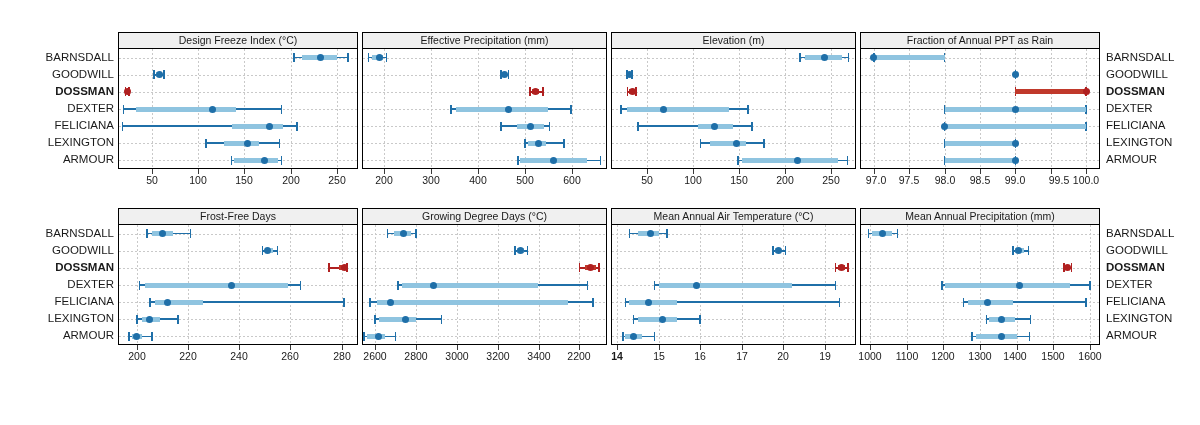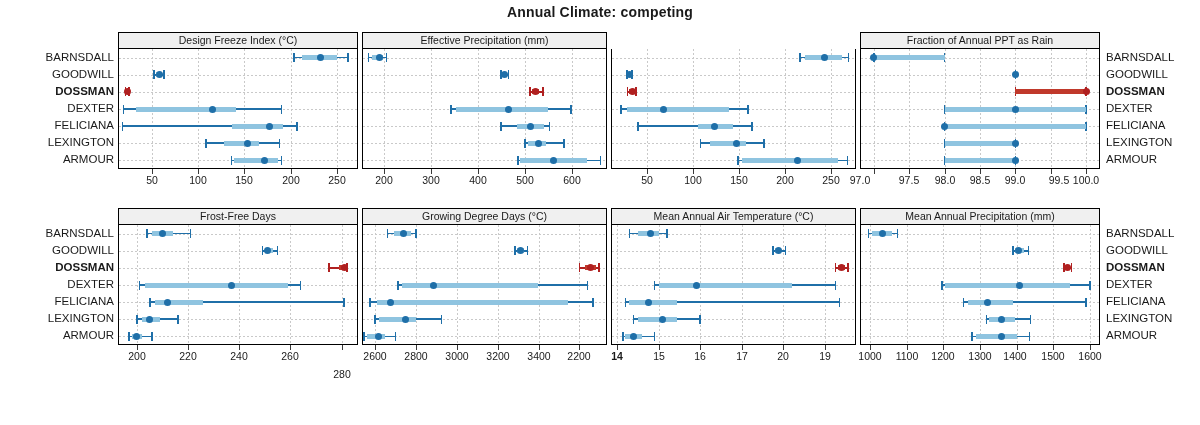--- a/index.html
+++ b/index.html
@@ -54,21 +54,20 @@
   .axis{position:absolute;left:0;right:0;height:20px;}
   .tick{position:absolute;top:0;width:1px;height:5px;background:#3a3a3a;}
   .ticklabel{position:absolute;top:6px;font-size:10.5px;transform:translateX(-50%);
     white-space:nowrap;line-height:1;}
 </style>
 </head>
 <body>
 
 <div id="root">
 
-  <div class="chart-title">Annual Climate: competing</div>
 
   <div class="band" id="band0" style="left: 0px; top: 0px; width: 1200px; height: 425px;"></div>
   <div class="band" id="band1" style="left: 0px; top: 0px; width: 1200px; height: 425px;"></div>
 
 <div class="panel" style="left: 118px; top: 32px; width: 240px; height: 157px;">
       <div class="panel-strip">
         <span>Design Freeze Index (°C)</span>
       </div>
       <div class="plotarea" style="height: 120px;">
         <div class="gridv" style="left: 33px;"></div>
@@ -220,20 +219,23 @@
         <div class="ticklabel" style="left: 69px;">300</div>
         <div class="tick" style="left: 116px;"></div>
         <div class="ticklabel" style="left: 116px;">400</div>
         <div class="tick" style="left: 163px;"></div>
         <div class="ticklabel" style="left: 163px;">500</div>
         <div class="tick" style="left: 210px;"></div>
         <div class="ticklabel" style="left: 210px;">600</div>
       </div>
     </div>
     <div class="panel" style="left: 611px; top: 32px; width: 245px; height: 157px;">
+      <div class="panel-strip">
+        <span>Elevation (m)</span>
+      </div>
       <div class="plotarea" style="height: 120px;">
         <div class="gridv" style="left: 35px;"></div>
         <div class="gridv" style="left: 81px;"></div>
         <div class="gridv" style="left: 127px;"></div>
         <div class="gridv" style="left: 173px;"></div>
         <div class="gridv" style="left: 219px;"></div>
         <div class="gridh" style="top: 9px;"></div>
         <div class="gridh" style="top: 26px;"></div>
         <div class="gridh" style="top: 43px;"></div>
         <div class="gridh" style="top: 60px;"></div>
@@ -367,21 +369,21 @@
         <div style="position: absolute; left: 0px; top: 0px; right: 0px; height: 0px;">
           <div class="wh" style="left: 83.5833px; width: 70.8333px; top: 110.629px; background: rgb(31, 111, 168);"></div>
           <div class="cap" style="left: 82.7833px; top: 106.929px; background: rgb(31, 111, 168);"></div>
           <div class="cap" style="left: 153.617px; top: 106.929px; background: rgb(31, 111, 168);"></div>
           <div class="iqr" style="left: 83.5833px; width: 70.8333px; top: 108.929px; background: rgb(143, 196, 224);"></div>
           <div class="dot" style="left: 150.917px; top: 107.929px; background: rgb(31, 111, 168);"></div>
         </div>
       </div>
       <div class="axis" style="top: 137px;">
         <div class="tick" style="left: 14px;"></div>
-        <div class="ticklabel" style="left: 0;">97.0</div>
+        <div class="ticklabel" style="left: 16px;">97.0</div>
         <div class="tick" style="left: 49px;"></div>
         <div class="ticklabel" style="left: 49px;">97.5</div>
         <div class="tick" style="left: 85px;"></div>
         <div class="ticklabel" style="left: 85px;">98.0</div>
         <div class="tick" style="left: 120px;"></div>
         <div class="ticklabel" style="left: 120px;">98.5</div>
         <div class="tick" style="left: 155px;"></div>
         <div class="ticklabel" style="left: 155px;">99.0</div>
         <div class="tick" style="left: 191px;"></div>
         <div class="ticklabel" style="left: 199px;">99.5</div>
@@ -459,21 +461,21 @@
       <div class="axis" style="top: 137px;">
         <div class="tick" style="left: 19px;"></div>
         <div class="ticklabel" style="left: 19px;">200</div>
         <div class="tick" style="left: 70px;"></div>
         <div class="ticklabel" style="left: 70px;">220</div>
         <div class="tick" style="left: 121px;"></div>
         <div class="ticklabel" style="left: 121px;">240</div>
         <div class="tick" style="left: 172px;"></div>
         <div class="ticklabel" style="left: 172px;">260</div>
         <div class="tick" style="left: 224px;"></div>
-        <div class="ticklabel" style="left: 224px; margin-top: 18px;">280</div>
+        <div class="ticklabel" style="left: 224px;">280</div>
       </div>
     </div>
     <div class="panel" style="left: 362px; top: 208px; width: 245px; height: 157px;">
       <div class="panel-strip">
         <span>Growing Degree Days (°C)</span>
       </div>
       <div class="plotarea" style="height: 120px;">
         <div class="gridv" style="left: 12px;"></div>
         <div class="gridv" style="left: 53px;"></div>
         <div class="gridv" style="left: 94px;"></div>

